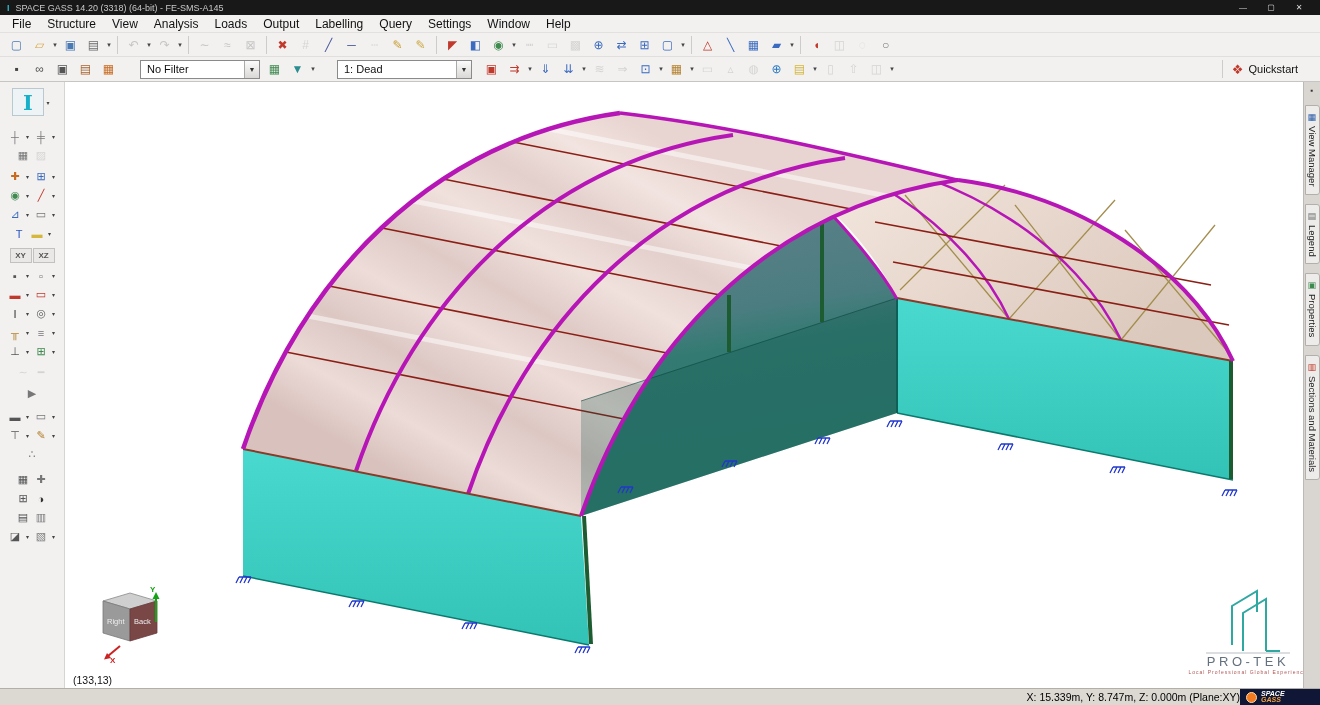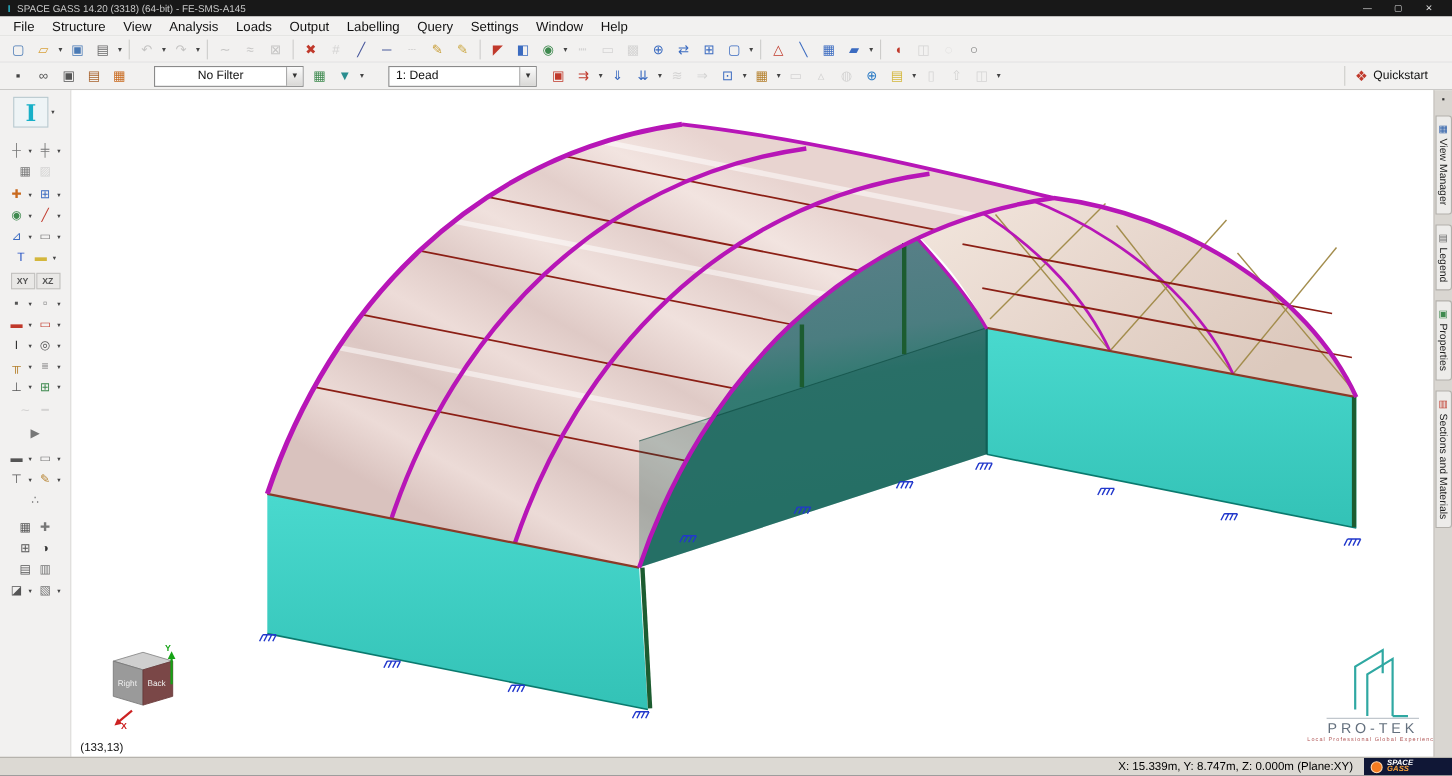--- a/index.html
+++ b/index.html
@@ -28,21 +28,21 @@
   .tool-btn .glyph{font-size:12px;line-height:1;}
   .tool-btn.disabled{opacity:.33;}
   .arrow{font-size:7px;color:#444;width:8px;text-align:center;}
   .sep{width:1px;height:18px;background:#cdccca;margin:0 4px;flex:none;}
   .sp{width:20px;flex:none;}
   .combo{display:flex;align-items:center;height:19px;background:#fff;border:1px solid #8a8a8a;
          font-size:11px;color:#111;flex:none;}
   .combo .val{padding:0 6px;flex:1;white-space:nowrap;overflow:hidden;}
   .combo .dd{width:15px;height:100%;background:linear-gradient(#fbfbfb,#d9d8d6);border-left:1px solid #aaa;
              display:flex;align-items:center;justify-content:center;font-size:7px;color:#333;}
-  .w-filter{width:136px;text-align:center;}.w-load{width:135px;}
+  .w-filter{width:120px;}.w-load{width:135px;}
   .quickstart{margin-left:auto;display:flex;align-items:center;gap:5px;padding-right:14px;font-size:11px;color:#111;}
   .quickstart .glyph{font-size:13px;}
 
   
   .main{position:absolute;top:82px;left:0;right:0;bottom:17px;display:flex;}
   .left-toolbar{width:65px;background:#f2f1f0;border-right:1px solid #d6d5d3;padding-top:2px;flex:none;}
   .lt-row{display:flex;justify-content:center;align-items:center;gap:1px;margin-top:2px;}
   .lt-btn{width:17px;height:17px;display:flex;align-items:center;justify-content:center;font-size:11px;
           border:1px solid transparent;}
   .lt-btn.txt{width:22px;font-size:8px;font-weight:bold;color:#333;border:1px solid #c2c1bf;background:#e9e8e6;height:15px;}
@@ -60,21 +60,21 @@
               align-items:center;padding-top:3px;flex:none;}
   .panel-menu{width:11px;height:11px;display:flex;align-items:center;justify-content:center;font-size:8px;color:#333;}
   .vtab{writing-mode:vertical-rl;font-size:9.5px;color:#222;background:#edecea;border:1px solid #b3b0ab;
         border-radius:0 3px 3px 0;padding:7px 1px;margin-top:9px;display:flex;align-items:center;gap:4px;white-space:nowrap;}
   .vtab-icon{writing-mode:horizontal-tb;font-size:9px;line-height:1;}
 
   
   .statusbar{position:absolute;left:0;right:0;bottom:0;height:17px;background:#dcd9d3;border-top:1px solid #b2afa9;
              display:flex;align-items:center;font-size:10.5px;color:#000;padding-left:8px;overflow:hidden;}
   .sb-left{white-space:nowrap;overflow:hidden;}
-  .sb-right{margin-left:auto;white-space:nowrap;padding-right:10px;}
+  .sb-right{margin-left:auto;white-space:nowrap;}
   .sb-logo{width:80px;height:100%;background:#101736;display:flex;align-items:center;gap:4px;padding:0 6px;flex:none;}
   .sb-logo .dot{width:11px;height:11px;border-radius:50%;background:#f47b20;border:1px solid #ffd9b0;flex:none;}
   .sb-brand{display:flex;flex-direction:column;line-height:6.5px;font-size:7px;font-style:italic;font-weight:bold;}
   .brand1{color:#ffffff;}.brand2{color:#f9a13c;}
 </style>
 </head>
 <body>
 
 <div class="app">
 

